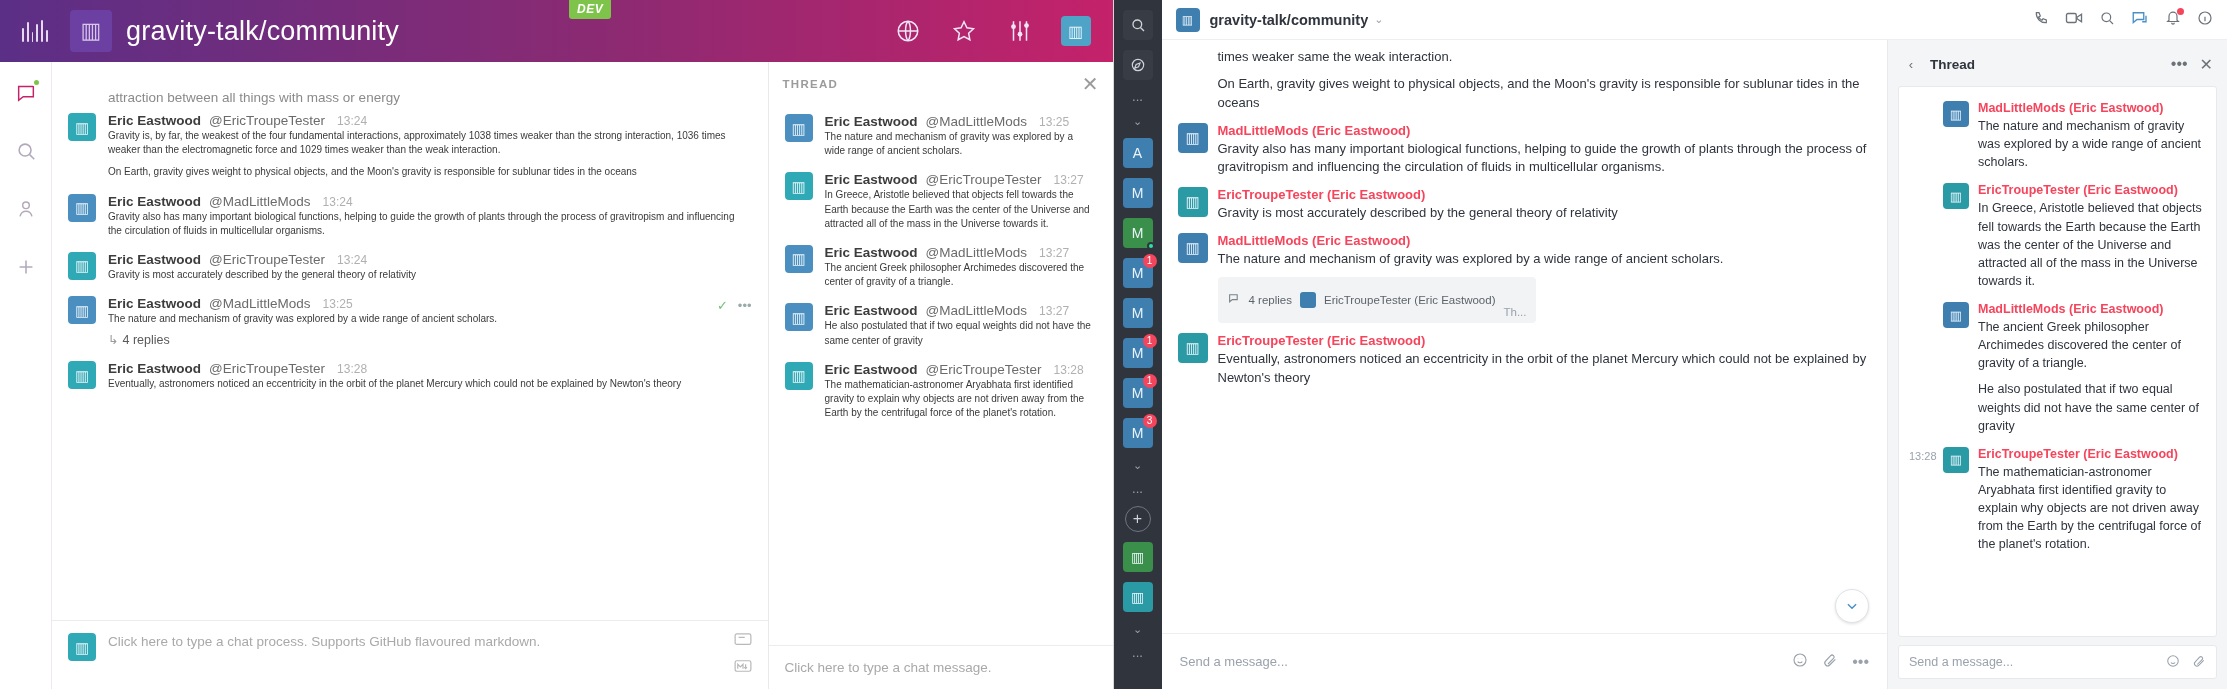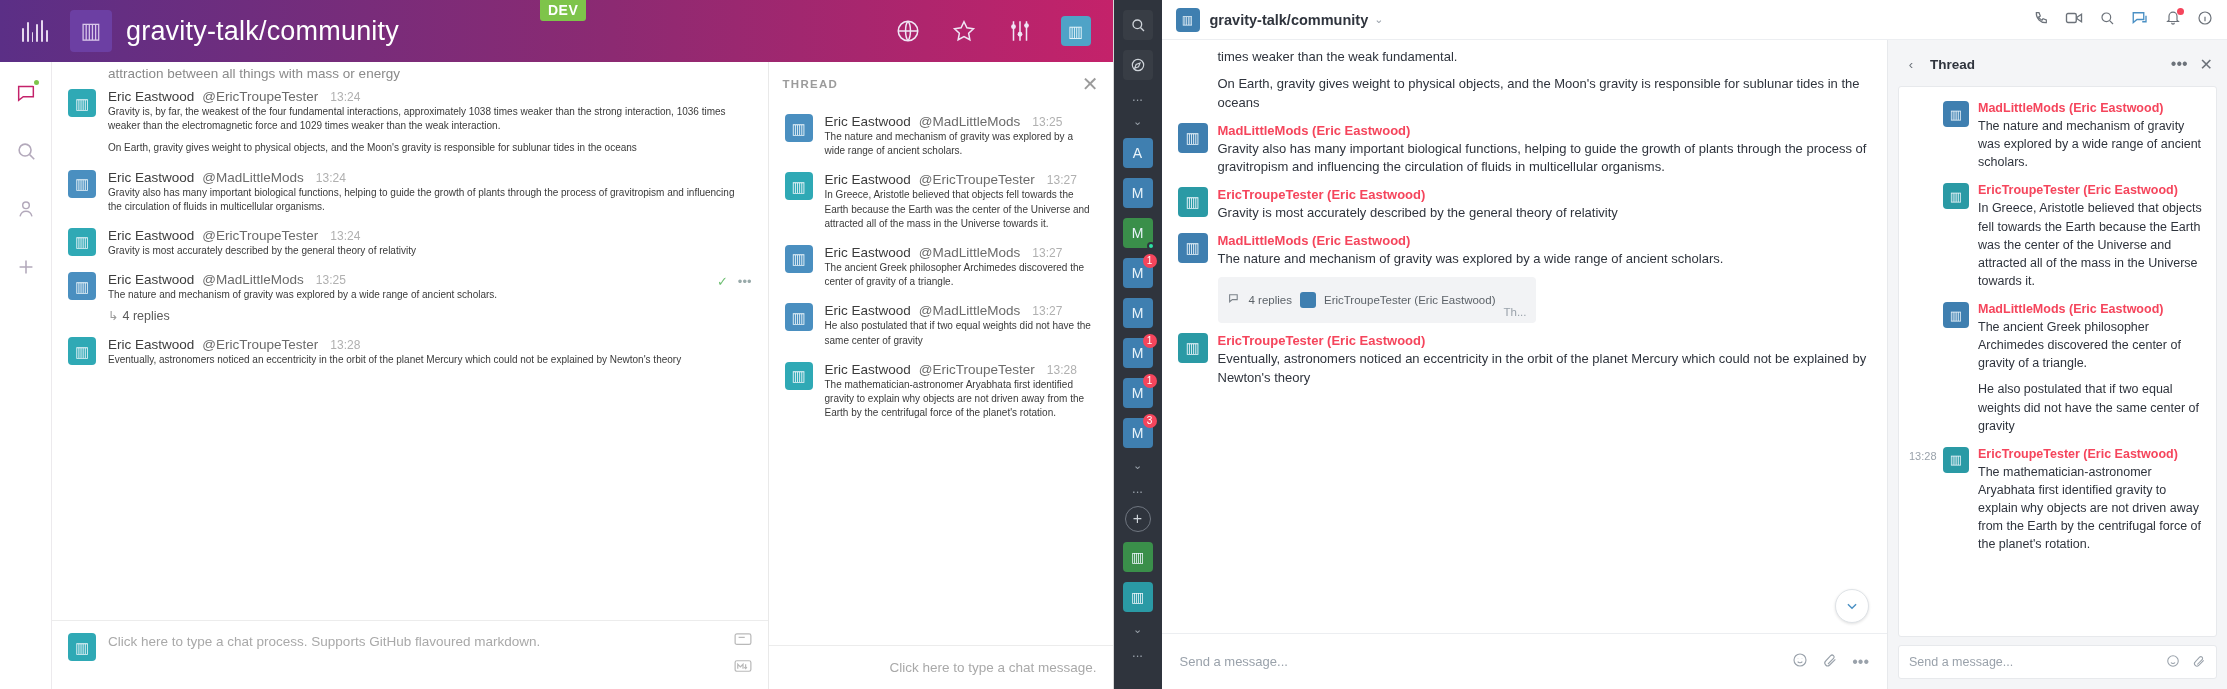--- a/index.html
+++ b/index.html
@@ -28,51 +28,51 @@
   .bars i:nth-child(4){height:18px}.bars i:nth-child(5){height:22px}.bars i:nth-child(6){height:12px}
 
   .room-avatar {
     width: 42px; height: 42px; border-radius: 4px; background:#6c3fa3;
     display:flex; align-items:center; justify-content:center; margin-right: 14px;
   }
   .room-avatar .glyph { color:#d9c7ea; font-size:22px; line-height:1; }
   .l-title { font-size: 27px; font-weight: 400; letter-spacing:.2px; }
 
   .dev-badge {
-    position:absolute; left: 540px; top: 0;
-    background:#7ec44a; color:#fff; font-size:14px; font-weight:bold;
-    padding: 2px 8px 3px; border-radius: 0 0 3px 3px; letter-spacing:.5px;
+    position:absolute; left: 569px; top: 0;
+    background:#7ec44a; color:#fff; font-size:12px; font-weight:bold;
+    padding: 2px 8px 3px; border-radius: 0 0 3px 3px; letter-spacing:.5px;font-style:italic;
   }
   .l-header-right { margin-left:auto; display:flex; align-items:center; gap: 26px; padding-right: 22px; }
   .hicon { width:30px; height:30px; display:flex; align-items:center; justify-content:center; color:#f0e6f6; }
   .hicon svg { display:block; }
   .avatar-sq { width:30px; height:30px; border-radius:4px; background:#4fa3c7; display:flex;align-items:center;justify-content:center;}
   .avatar-sq .g { color:#dff1f8; font-size:16px; }
 
   .l-body { flex: 1 1 auto; display:flex; min-height:0; }
 
   .l-rail {
     width: 52px; flex: 0 0 52px; background:#fff; border-right:1px solid #eceaed;
     display:flex; flex-direction:column; align-items:center; padding-top: 14px; gap: 24px;
   }
   .rail-btn { width:34px; height:34px; display:flex; align-items:center; justify-content:center; position:relative; color:#b3a9bb; }
   .rail-btn.active { color:#c4226a; }
   .rail-dot { position:absolute; top:2px; right:2px; width:9px; height:9px; border-radius:50%; background:#7ec44a; border:2px solid #fff;}
 
   .chat-col { flex: 1 1 auto; min-width:0; display:flex; flex-direction:column; position:relative; }
-  .chat-scroll { flex:1 1 auto; overflow:hidden; padding: 0 0 0 0; }
+  .chat-scroll { flex:1 1 auto; overflow:hidden; padding: 0 0 0 0; margin-top: 24px; }
 
   .msg { display:flex; padding: 8px 18px 6px 16px; position:relative; }
   .msg .av { width:28px; height:28px; border-radius:4px; flex:0 0 28px; margin-right:12px; display:flex; align-items:center; justify-content:center; }
   .av.blue { background:#4a8fc0; }
   .av.teal { background:#2fa9b5; }
   .av .g { color:#e7f3f8; font-size:15px; line-height:1; }
   .msg .content { min-width:0; flex:1 1 auto; }
   .m-head { display:flex; align-items:baseline; gap:8px; margin-bottom:1px; }
-  .m-name { font-size:13.5px; color:#3c3c3c; font-weight:400; }
+  .m-name { font-size:13.5px; color:#3c3c3c; font-weight:700; }
   .m-user { font-size:13.5px; color:#6b6b6b; }
   .m-time { font-size:12px; color:#b0b0b0; margin-left:4px; }
   .m-text { font-size:10px; line-height:1.42; color:#3a3a3a; }
   .m-text p { margin: 0 0 8px 0; }
   .m-text p:last-child { margin-bottom:0; }
   .replies { font-size:12.5px; color:#5a5a5a; margin-top:6px; }
   .replies .arrow { color:#9b9b9b; margin-right:4px; }
   .msg-actions { position:absolute; right:16px; top:10px; display:flex; gap:10px; color:#9aa; font-size:13px;}
   .tick { color:#6fbf73; }
 
@@ -85,21 +85,21 @@
   .composer .ph { font-size:13.5px; color:#a9a9a9; line-height:1.4; flex:1 1 auto; }
   .composer-icons { display:flex; flex-direction:column; gap:8px; color:#b9b9b9; align-items:center; }
 
   .thread-panel {
     width: 345px; flex: 0 0 345px; border-left:1px solid #e9e9e9; display:flex; flex-direction:column; background:#fff;
   }
   .tp-head { height:44px; display:flex; align-items:center; padding: 0 14px; }
   .tp-title { font-size:11.5px; letter-spacing:1.3px; color:#9b9b9b; font-weight:bold; }
   .tp-close { margin-left:auto; color:#9b9b9b; font-size:20px; line-height:1; }
   .tp-scroll { flex:1 1 auto; overflow:hidden; }
-  .tp-composer { border-top:1px solid #ececec; padding: 14px 16px; text-align: right; }
+  .tp-composer { border-top:1px solid #ececec; padding: 14px 16px; }
   .tp-composer .ph { font-size:13.5px; color:#a9a9a9; }
 
   
   .right-app { width: 1114px; height:689px; display:flex; background:#f7f8fa; }
   .r-rail {
     width: 48px; flex:0 0 48px; background:#2f343d; display:flex; flex-direction:column;
     align-items:center; padding-top: 10px; gap: 10px; overflow:hidden;
   }
   .r-rail .ric { width:30px;height:30px;border-radius:4px;background:#383d45;display:flex;align-items:center;justify-content:center;color:#cfd4da;}
   .r-rail .dots { color:#9aa2ab; font-size:13px; height:14px; line-height:14px;}
@@ -562,21 +562,21 @@
       </div>
 
       <div class="r-body">
         <div class="r-chat">
           <div class="r-scroll">
 
             <div class="rmsg cont">
               <div style="width:30px;flex:0 0 30px;margin-right:10px;"></div>
               <div class="content">
                 <div class="txt">
-                  <p>times weaker than the weak fundamental.</p>
+                  <p>times weaker same the weak interaction.</p>
                   <p>On Earth, gravity gives weight to physical objects, and the Moon's gravity is responsible for sublunar tides in the oceans</p>
                 </div>
               </div>
             </div>
 
             <div class="rmsg">
               <div class="av" style="background:#3f7fb0">
                   <span>▥</span>
                 </div>
               <div class="content">

